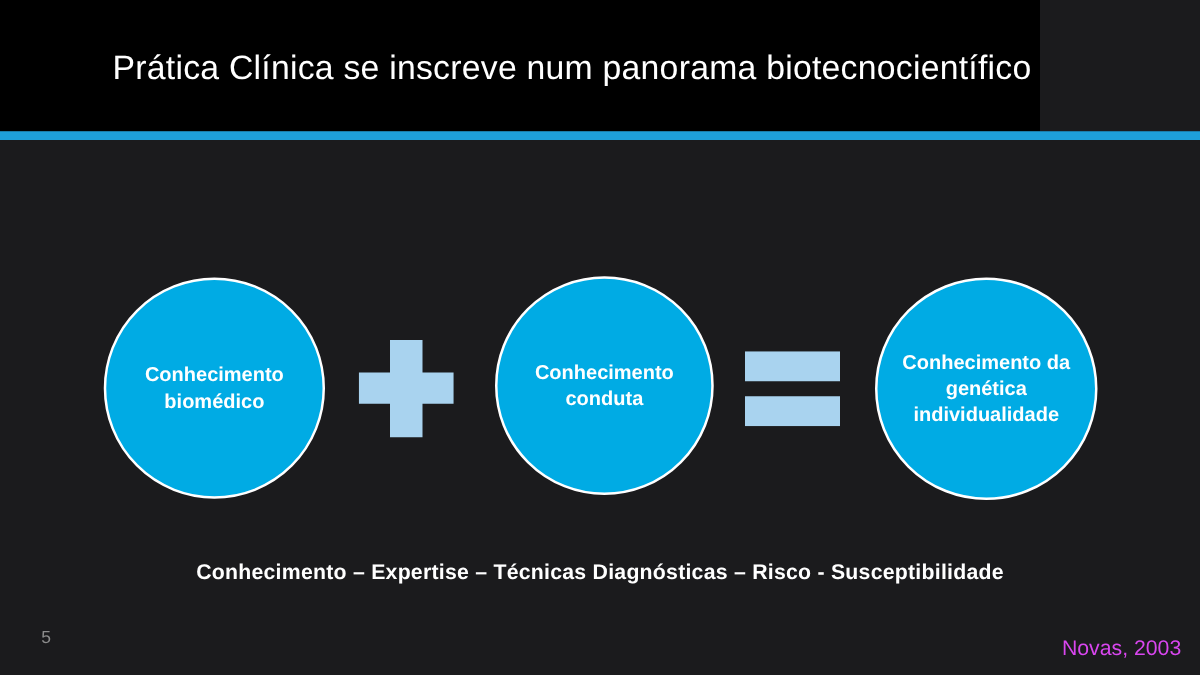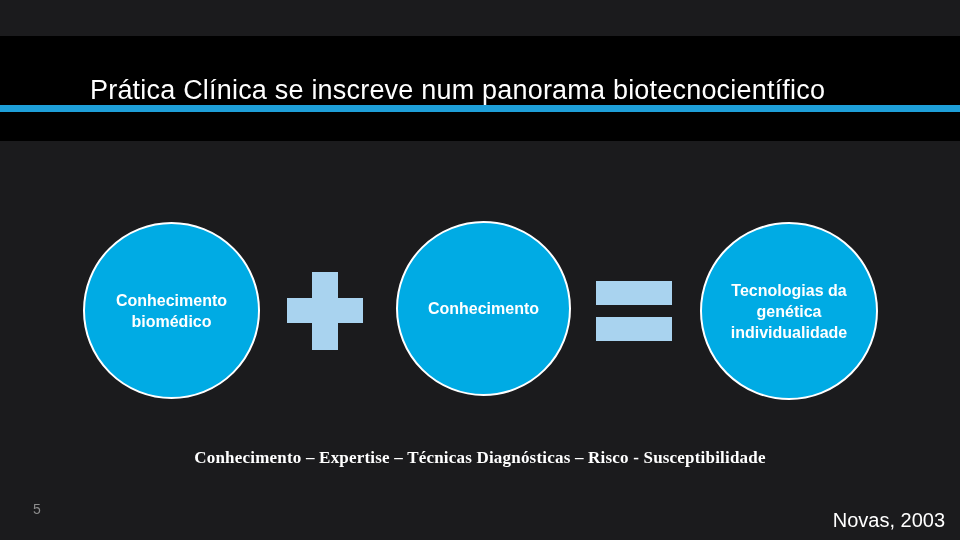--- a/index.html
+++ b/index.html
@@ -11,23 +11,22 @@
   .slide {
     position: relative;
     width: 960px;
     height: 540px;
     background: #1B1B1D;
     overflow: hidden;
   }
   .top-band {
     position: absolute;
     left: 0; top: 0;
-    width: 960px; height: 105px;
+    width: 832px; height: 105px;
     background: #000000;
-    margin-top: 36px;
   }
   .title {
     position: absolute;
     left: 90px;
     top: 39px;
     margin: 0;
     font-size: 27px;
     font-weight: 400;
     color: #FFFFFF;
     white-space: nowrap;
@@ -66,34 +65,33 @@
   .op-equals { left: 596px; top: 281px; }
   .footer-heading {
     position: absolute;
     left: 0; top: 448px;
     width: 960px;
     text-align: center;
     color: #FFFFFF;
     font-size: 17px;
     font-weight: 700;
     letter-spacing: 0.2px;
-    font-family: Liberation Serif, serif;
   }
   .slide-number {
     position: absolute;
     left: 33px; top: 501px;
     color: #8C8C8C;
     font-size: 14px;
     font-weight: 400;
   }
   .citation {
     position: absolute;
     right: 15px; top: 509px;
-    color: #ffffff;
-    font-size: 20px;
+    color: #d946ef;
+    font-size: 17px;
     font-weight: 400;
   }
 </style>
 </head>
 <body>
 
 <div class="slide">
 
   <div class="top-band">
     <h1 class="title">Prática Clínica se inscreve num panorama biotecnocientífico</h1>
@@ -109,31 +107,32 @@
   </div>
 
   <svg class="operator op-plus" width="76" height="78" viewBox="0 0 76 78">
     <rect x="0" y="26" width="76" height="25"></rect>
     <rect x="25" y="0" width="26" height="78"></rect>
   </svg>
 
   <div class="circle c2">
     <div>
       <div>Conhecimento</div>
+      <div>conduta</div>
     </div>
   </div>
 
   <svg class="operator op-equals" width="76" height="60" viewBox="0 0 76 60">
     <rect x="0" y="0" width="76" height="24"></rect>
     <rect x="0" y="36" width="76" height="24"></rect>
   </svg>
 
   <div class="circle c3">
     <div>
-      <div>Tecnologias da</div>
+      <div>Conhecimento da</div>
       <div>genética</div>
       <div>individualidade</div>
     </div>
   </div>
 
   <div class="footer-heading">Conhecimento – Expertise – Técnicas Diagnósticas – Risco - Susceptibilidade</div>
 
   <div class="slide-number">5</div>
 
   <div class="citation">Novas, 2003</div>

